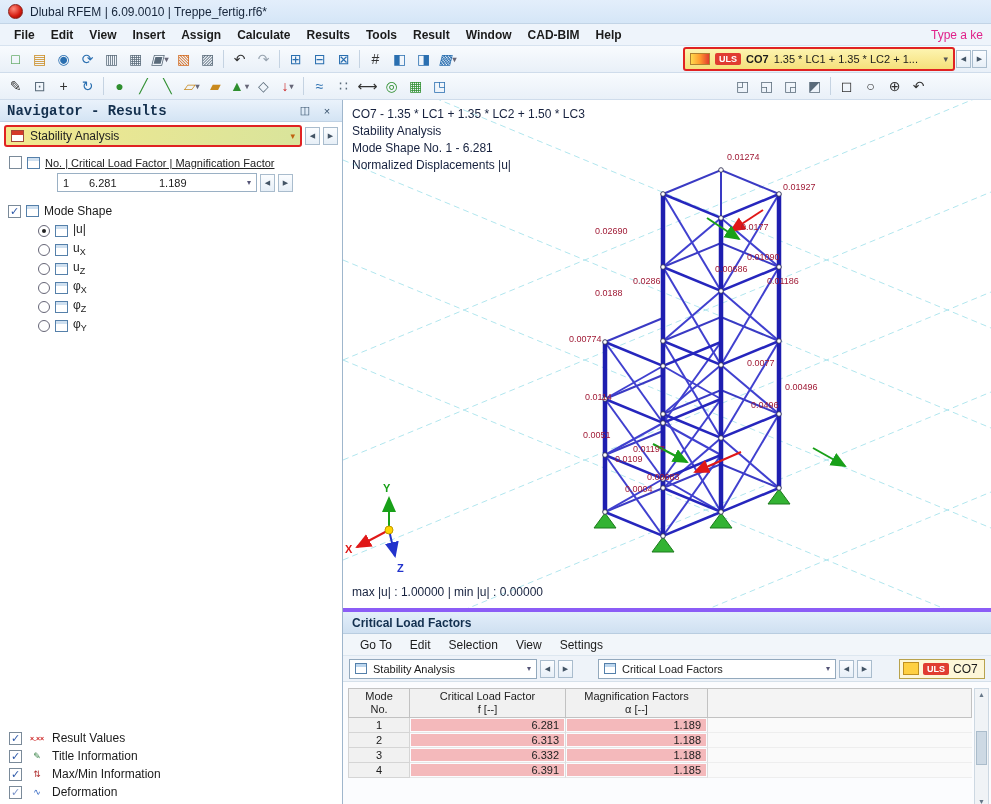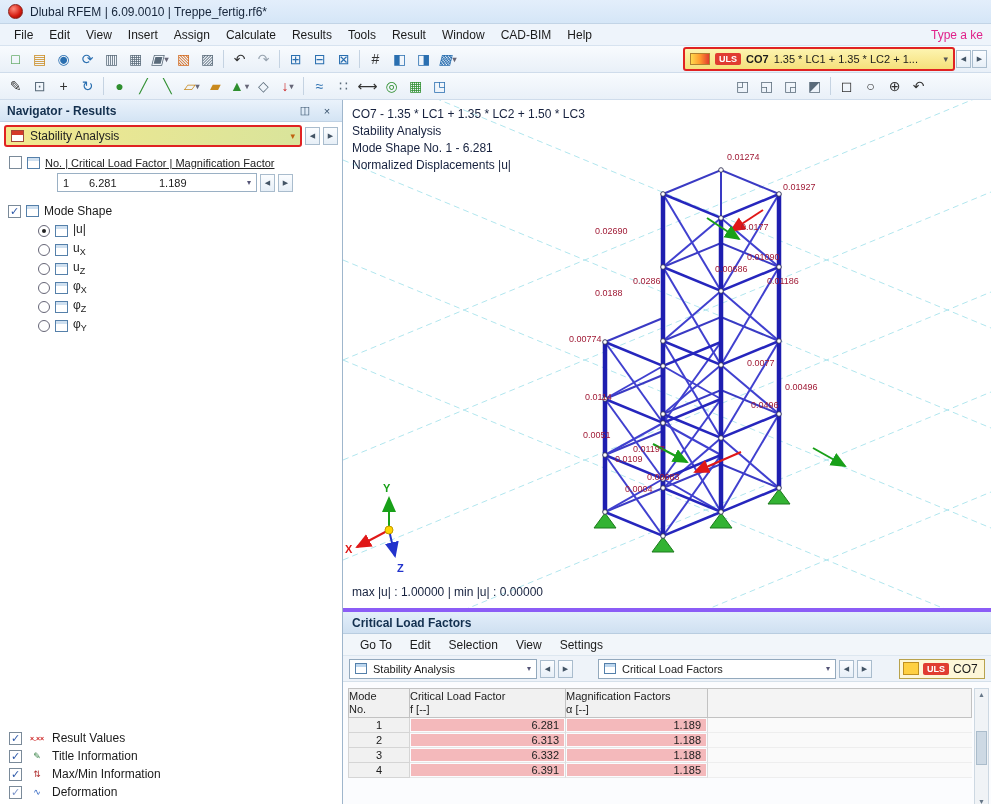--- a/index.html
+++ b/index.html
@@ -9,21 +9,21 @@
   
   .titlebar { position:absolute; left:0; top:0; width:991px; height:24px;
     background:linear-gradient(#e3eefb,#d5e6f7); border-bottom:1px solid #c2d4e6;
     display:flex; align-items:center; gap:7px; padding:0 8px; }
   .app-logo { width:15px; height:15px; border-radius:50%;
     background:radial-gradient(circle at 35% 30%, #ff8a7a, #d41a0f 60%, #7e0b05); border:1px solid #8a2018; }
   .title-text { font-size:12px; color:#16253a; }
 
   .menubar { position:absolute; left:0; top:24px; width:991px; height:22px;
     background:#eef4fb; border-bottom:1px solid #d7e3f0; display:flex; align-items:center; padding:0 6px; }
-  .menu-item { padding:3px 8px; cursor:default; }
+  .menu-item { padding:3px 8px; cursor:default;font-weight:bold; }
   .menu-search { margin-left:auto; color:#e0218a; padding-right:2px; font-size:12px; white-space:nowrap; }
 
   .toolbar { position:absolute; left:0; width:991px; height:27px;
     background:linear-gradient(#f8fbfe,#e9f0f8); border-bottom:1px solid #cfdceb;
     display:flex; align-items:center; gap:1px; padding:0 4px; }
   .tb1 { top:46px; } .tb2 { top:73px; }
   .tb-icon { min-width:23px; height:22px; display:flex; align-items:center; justify-content:center;
     font-size:14px; font-style:normal; border-radius:3px; cursor:default; padding:0 1px; }
   .tb-icon .chev { font-size:8px; color:#667; margin-left:1px; }
   .tb-sep { width:1px; height:18px; background:#c5d3e2; margin:0 3px; flex:0 0 auto; }
@@ -41,21 +41,21 @@
   .combo-chev { margin-left:auto; font-size:9px; color:#555; }
 
   .mini-btn { width:15px; height:18px; border:1px solid #a9bccd; background:linear-gradient(#fbfdff,#e7eff7);
     font-size:7px; color:#456; display:flex; align-items:center; justify-content:center; cursor:default; }
 
   
   .navigator { position:absolute; left:0; top:100px; width:343px; height:704px; background:#fff;
     border-right:1px solid #9fb6cc; display:flex; flex-direction:column; }
   .nav-header { height:22px; flex:0 0 22px; background:linear-gradient(#eaf2fb,#d4e4f4);
     border-bottom:1px solid #c0d2e4; display:flex; align-items:center; padding:0 7px; gap:6px; }
-  .nav-title { font-weight:bold; color:#14304e; font-size:12px; }
+  .nav-title { font-weight:bold; color:#14304e; font-size:14px;font-family:Liberation Mono, monospace; }
   .nav-header .h-ico { margin-left:auto; color:#35506b; font-size:11px; cursor:default; width:16px; text-align:center; }
   .nav-header .h-ico + .h-ico { margin-left:0; }
 
   .nav-combo-row { display:flex; align-items:center; gap:3px; padding:3px 4px 4px 4px; }
   .nav-combo { flex:1; height:22px; border:2px solid #e02222; border-radius:3px;
     background:linear-gradient(90deg,#f2e88f,#d9e49b); display:flex; align-items:center; gap:6px; padding:0 5px; }
   .tbl-ico { width:13px; height:12px; border:1px solid #a04838;
     background:linear-gradient(#d43a2a 0 4px,#fff 4px); flex:0 0 auto; }
   .nav-combo .lbl { font-size:12px; color:#222; }
   .nav-combo .chev { margin-left:auto; color:#c06010; font-size:9px; }
@@ -107,21 +107,21 @@
   .bp-combo .ico { width:12px; height:11px; border:1px solid #5580aa; background:linear-gradient(#bcd6ee 0 3px,#fff 3px); }
   .bp-combo .chev { margin-left:auto; font-size:8px; color:#557; }
   .bpc1 { width:188px; } .bpc2 { width:238px; margin-left:22px; }
   .bp-right-combo { margin-left:auto; min-width:86px; height:20px; display:flex; align-items:center; gap:4px;
     padding:0 3px; border:1px solid #b8a24d; background:#fdf6d8; }
   .swatch { width:16px; height:13px; background:#ffd042; border:1px solid #c09020; }
 
   .bp-table { position:absolute; left:5px; top:76px; right:19px; font-size:11px; }
   .t-head { display:flex; }
   .th { background:#f1f1f1; border:1px solid #c2c2c2; border-left:none; height:30px;
-    display:flex; flex-direction:column; justify-content:center; line-height:13px; color:#222; }
+    display:flex; flex-direction:column; align-items:center; justify-content:center; line-height:13px; color:#222; }
   .th:first-child { border-left:1px solid #c2c2c2; }
   .w-no { width:62px; flex:0 0 62px; } .w-f { width:156px; flex:0 0 156px; } .w-a { width:142px; flex:0 0 142px; }
   .t-fillh { flex:1; background:#f4f4f4; border:1px solid #c2c2c2; border-left:none; height:30px; }
   .t-row { display:flex; height:15px; }
   .t-num { width:62px; flex:0 0 62px; background:#f1f1f1; border:1px solid #d5d5d5; border-top:none;
     text-align:center; line-height:14px; }
   .t-cell { border-right:1px solid #dcdcdc; border-bottom:1px solid #e6e6e6; padding:1px; }
   .bar { background:#f4b9bb; height:12px; display:flex; align-items:center; justify-content:flex-end;
     padding-right:5px; line-height:12px; color:#222; }
   .t-fill { flex:1; background:#fafafa; border-bottom:1px solid #eee; }

